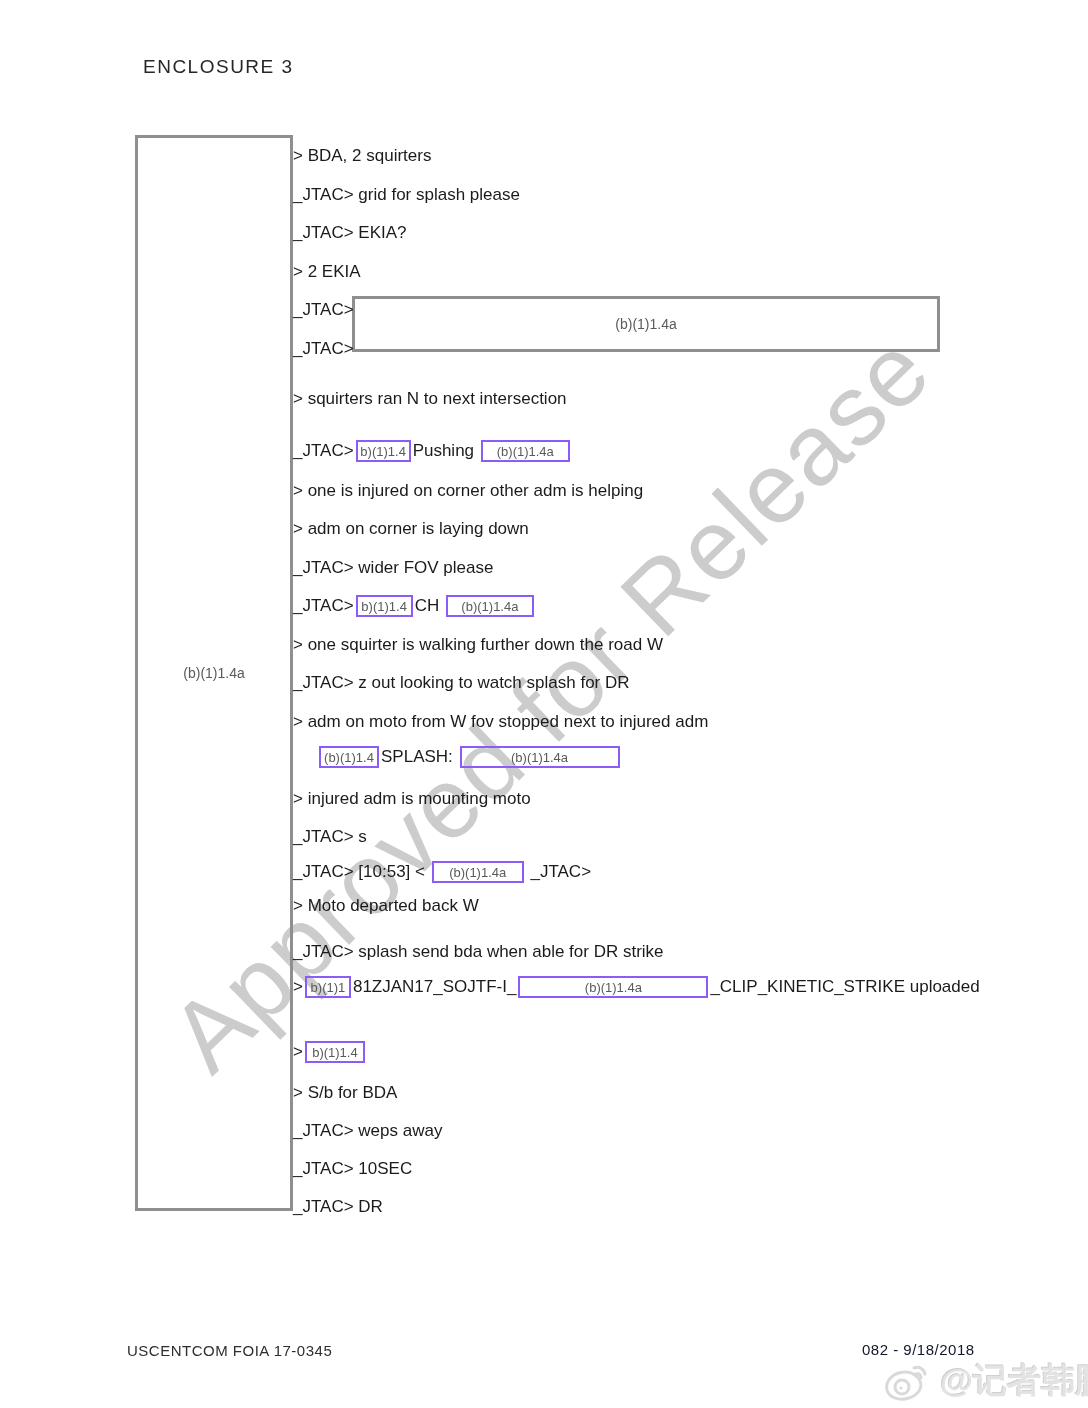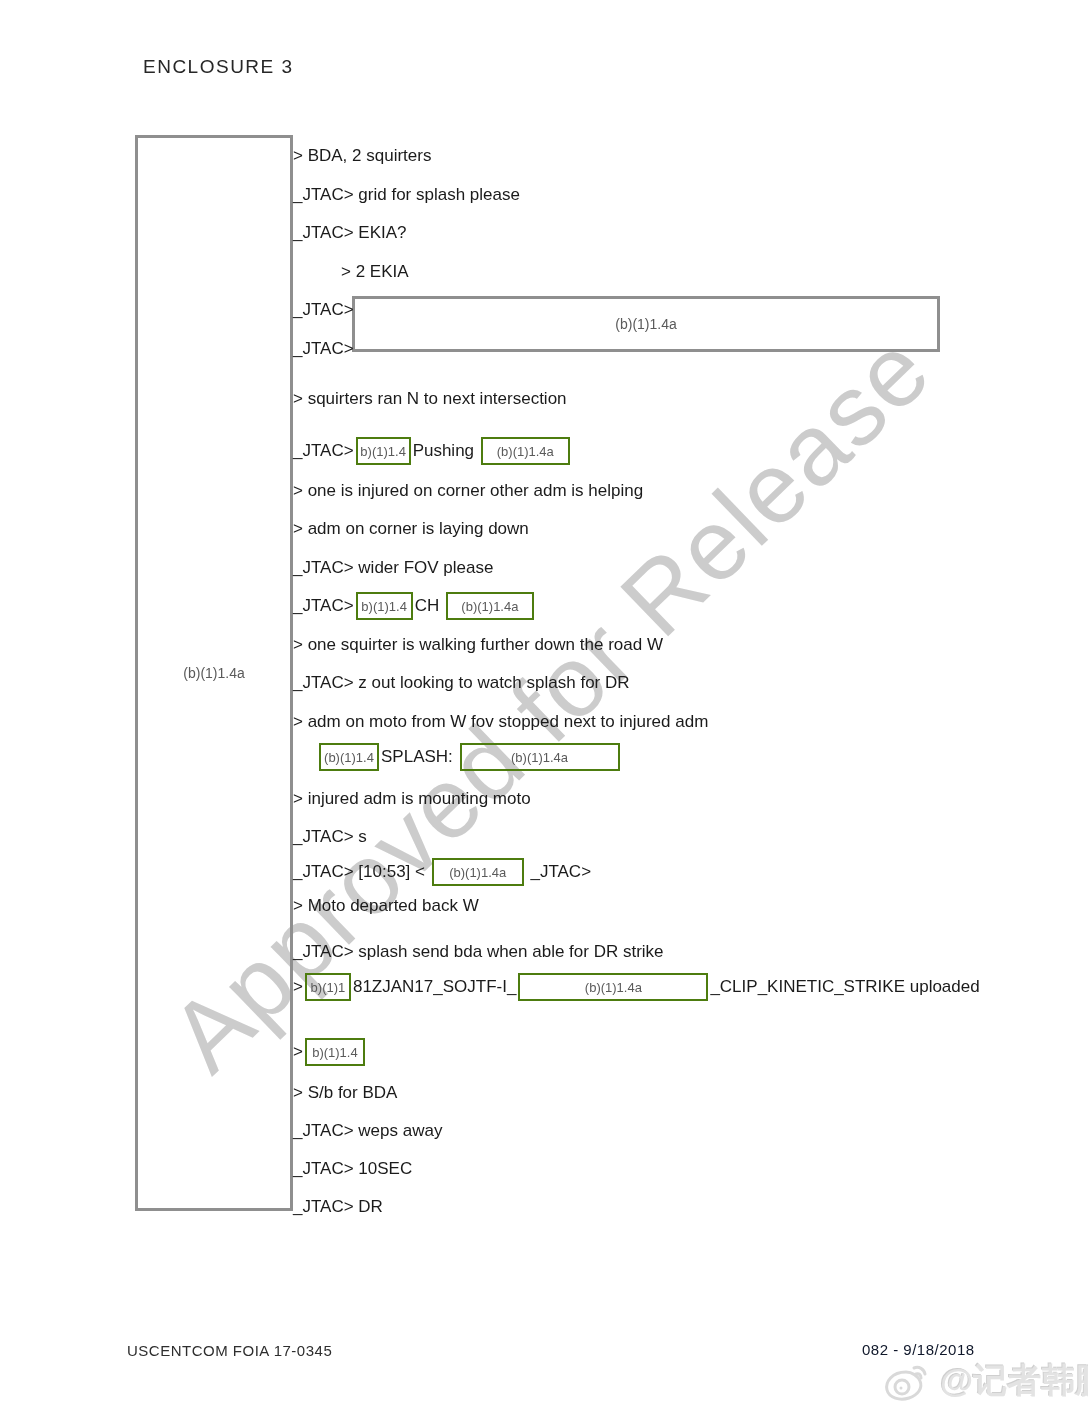--- a/index.html
+++ b/index.html
@@ -40,21 +40,21 @@
 
   
   .chat{position:absolute;left:0;top:0;z-index:3;}
   .chat-line{
     position:absolute;left:293px;height:28px;
     display:flex;align-items:center;
     font-size:17px;color:#1b1b1b;white-space:pre;
   }
   .inline-redact{
     display:inline-flex;align-items:center;justify-content:center;
-    border:2px solid #4d7c0f;height:28px;box-sizing:border-box;
+    border:2px solid #8b5cf6;height:22px;box-sizing:border-box;
     font-size:13px;color:#5a5a5a;overflow:hidden;white-space:nowrap;
     margin:0 2px;flex:none;
   }
 
   .footer-left{
     position:absolute;left:127px;top:1342px;font-size:15px;color:#2e2e2e;
     letter-spacing:.5px;z-index:3;
   }
   .footer-right{
     position:absolute;left:862px;top:1341px;font-size:15px;color:#0f172a;
@@ -86,21 +86,21 @@
   </div>
 
   <div class="redaction redaction-top">
     <span>(b)(1)1.4a</span>
   </div>
 
   <div class="chat" id="chat-log">
       <div class="chat-line" style="top: 142px;"><span>&gt; BDA, 2 squirters</span></div>
       <div class="chat-line" style="top: 181px;"><span>_JTAC&gt; grid for splash please</span></div>
       <div class="chat-line" style="top: 219px;"><span>_JTAC&gt; EKIA?</span></div>
-      <div class="chat-line" style="top: 258px; margin-left: 48px;"><span>&gt; 2 EKIA</span></div>
+      <div class="chat-line" style="top: 258px;"><span>&gt; 2 EKIA</span></div>
       <div class="chat-line" style="top: 296px;"><span>_JTAC&gt;</span></div>
       <div class="chat-line" style="top: 335px;"><span>_JTAC&gt;</span></div>
       <div class="chat-line" style="top: 385px;"><span>&gt; squirters ran N to next intersection</span></div>
       <div class="chat-line" style="top: 437px;"><span>_JTAC&gt;</span><span class="inline-redact" style="width: 55px;">b)(1)1.4</span><span>Pushing </span><span class="inline-redact" style="width: 89px;">(b)(1)1.4a</span></div>
       <div class="chat-line" style="top: 477px; align-items: center;"><span>&gt; one is injured on corner other adm is helping</span></div>
       <div class="chat-line" style="top: 515px;"><span>&gt; adm on corner is laying down</span></div>
       <div class="chat-line" style="top: 554px;"><span>_JTAC&gt; wider FOV please</span></div>
       <div class="chat-line" style="top: 592px;"><span>_JTAC&gt;</span><span class="inline-redact" style="width: 57px;">b)(1)1.4</span><span>CH </span><span class="inline-redact" style="width: 88px;">(b)(1)1.4a</span></div>
       <div class="chat-line" style="top: 631px;"><span>&gt; one squirter is walking further down the road W</span></div>
       <div class="chat-line" style="top: 669px;"><span>_JTAC&gt; z out looking to watch splash for DR</span></div>

